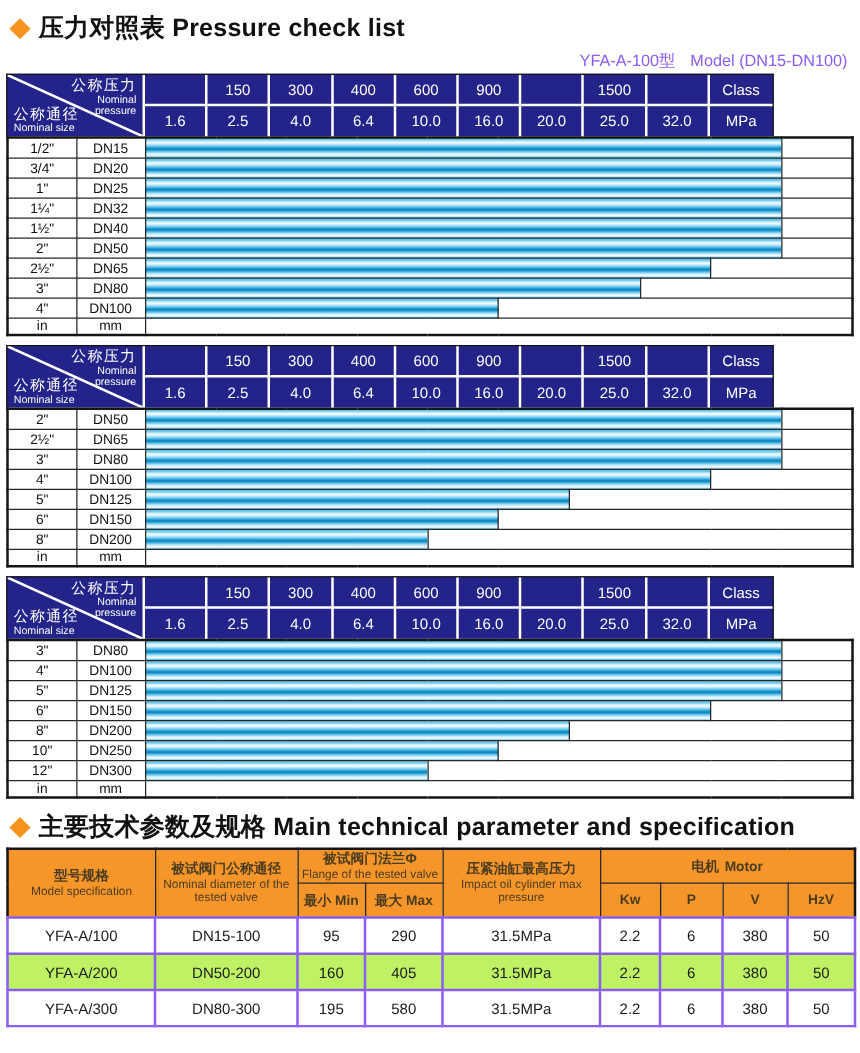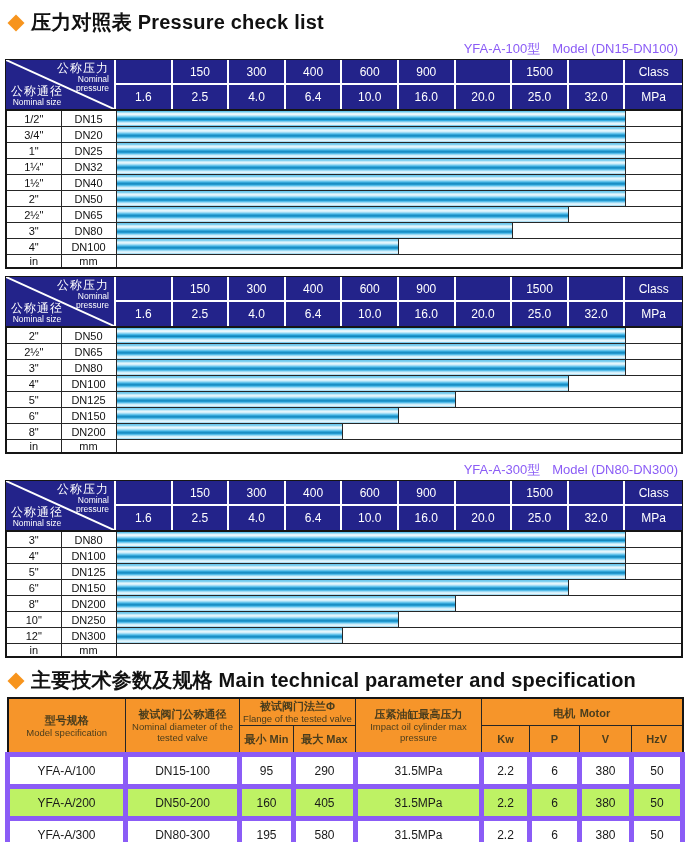--- a/index.html
+++ b/index.html
@@ -9,47 +9,47 @@
   .section-title{display:flex;align-items:center;gap:9px;margin:9px 0 3px 10px;}
   .section-title .t{font-weight:bold;font-size:20px;color:#111;letter-spacing:.2px;}
   .diamond{width:12px;height:12px;background:#f7941d;transform:rotate(45deg);flex:0 0 auto;}
 
   
   .tgroup{margin:0 4px 7px 5px;}
   .subtitle{text-align:right;font-size:13px;color:#8b5cf6;padding-right:6px;margin:4px 0 1px 0;}
   .subtitle .m{margin-right:12px;}
 
   .phead{display:grid;grid-template-columns:110px repeat(10,1fr);grid-template-rows:25px 24px;
-         width:678px;box-sizing:border-box;background:#23238a;border:1px solid #151515;border-bottom:none;}
+         width:614px;box-sizing:border-box;background:#23238a;border:1px solid #151515;border-bottom:none;}
   .hc{display:flex;align-items:center;justify-content:center;color:#fff;font-size:12px;
       border-right:2px solid #fff;border-bottom:2px solid #fff;overflow:hidden;}
   .hc.r2{border-bottom:none;}
   .hc.last{border-right:none;}
   .diag{grid-column:1;grid-row:1/3;position:relative;border-right:2px solid #fff;}
   .diag svg{position:absolute;left:0;top:0;width:100%;height:100%;display:block;}
   .dtop{position:absolute;top:2px;right:5px;text-align:right;color:#fff;}
-  .dbot{position:absolute;bottom:2px;left:5px;text-align:center;color:#fff;}
+  .dbot{position:absolute;bottom:2px;left:5px;text-align:left;color:#fff;}
   .dzh{font-size:12px;letter-spacing:1px;line-height:13px;}
   .den{font-size:8.5px;line-height:9px;}
 
   .pbody{border-collapse:collapse;table-layout:fixed;width:678px;border:2px solid #151515;}
   .pbody td{border:1px solid #262626;height:15px;padding:0;font-size:11px;text-align:center;color:#111;background:#fff;}
   .pbody tr.frow td{height:12px;}
   td.barc{background:linear-gradient(180deg,
       #45b7e6 0%, #8fd7f3 8%, #ffffff 20%, #a7e0f7 33%,
       #2fabe1 46%, #0d7cb2 55%, #2fabe1 63%,
       #b9e6f9 76%, #ffffff 88%, #45b7e6 100%);}
 
   
   .spec{border-collapse:collapse;table-layout:fixed;width:680px;margin:2px 4px 0 5px;border:2px solid #151515;}
   .spec th{background:#f6952a;color:#4a3d1d;border:1px solid #262626;padding:1px 2px;font-weight:bold;vertical-align:middle;}
   .spec th .zh{font-size:11px;line-height:13px;}
   .spec th .en{font-size:9.5px;line-height:11px;font-weight:normal;}
   .spec th.sub{font-size:11px;height:24px;}
-  .spec td{border:5px solid #8b5cf6;text-align:center;font-size:12px;height:25px;background:#fff;}
+  .spec td{border:2px solid #8b5cf6;text-align:center;font-size:12px;height:25px;background:#fff;}
   .spec tr.alt td{background:#bef264;}
   .nowrap{white-space:nowrap;}
 </style>
 </head>
 <body>
 
 <div>
 
   <div class="section-title">
     <span class="diamond"></span>
@@ -277,23 +277,20 @@
               <td class="lbl">in</td>
               <td class="lbl">mm</td>
               <td class="restc" colspan="10"></td>
             </tr>
           </tbody>
         </table>
       </div>
   </div>
 
   <div class="tgroup">
-    <div class="subtitle">
-      <span class="m">YFA-A-300型</span><span>Model (DN80-DN300)</span>
-    </div>
     <div>
         <div class="phead">
           <div class="diag">
             <svg viewBox="0 0 100 100" preserveAspectRatio="none">
               <line x1="0" y1="0" x2="100" y2="100" stroke="#ffffff" stroke-width="2" vector-effect="non-scaling-stroke"></line>
             </svg>
             <div class="dtop">
               <div class="dzh">公称压力</div>
               <div class="den">Nominal</div>
               <div class="den">pressure</div>

